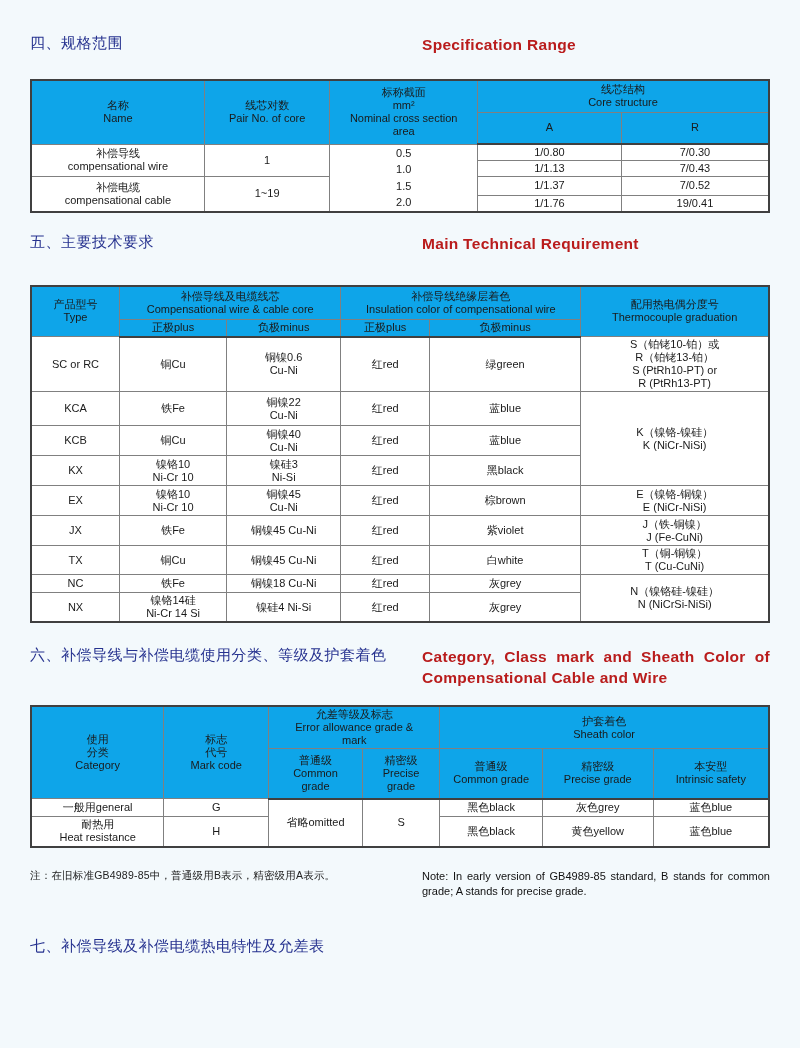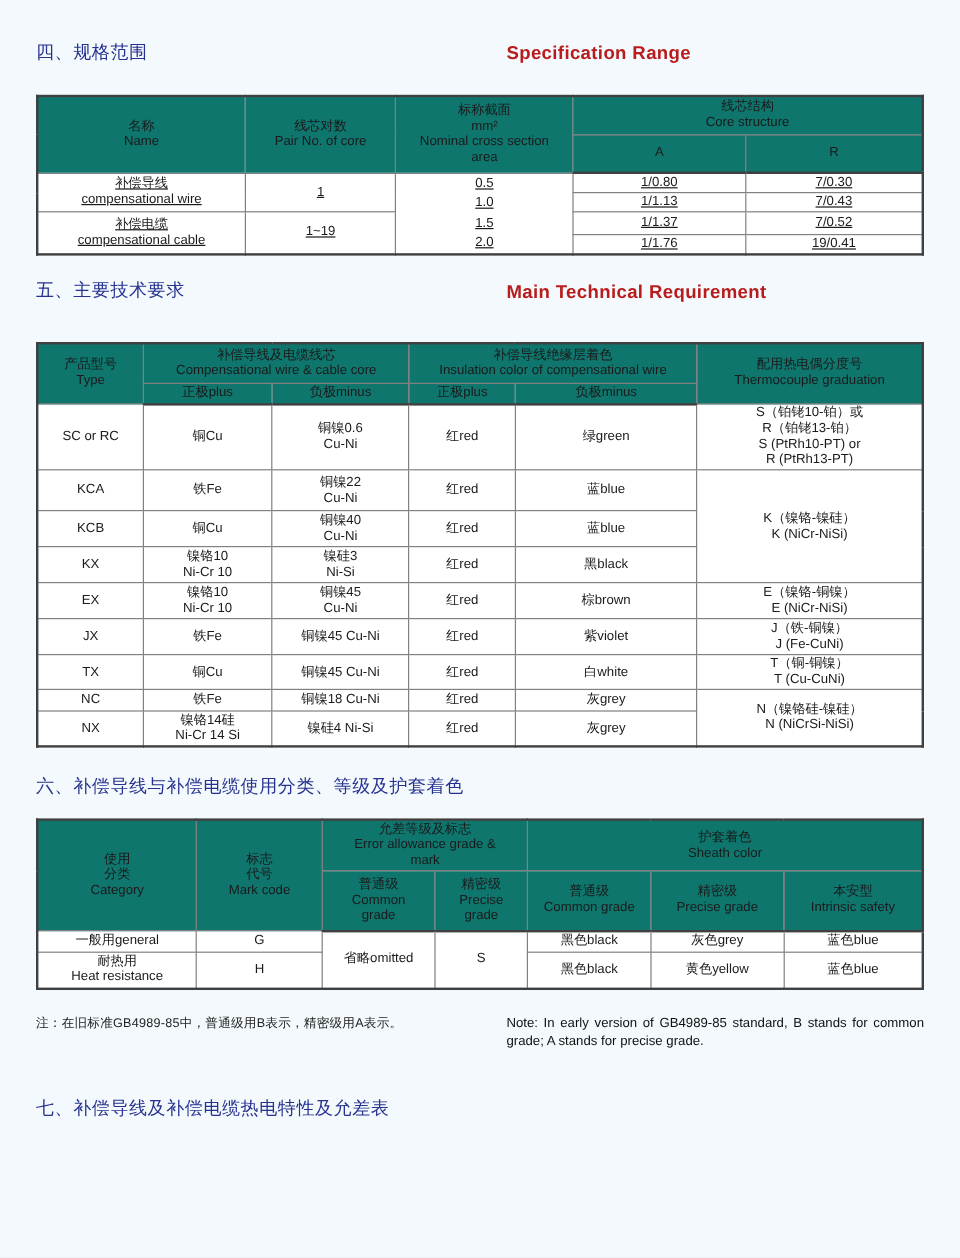--- a/index.html
+++ b/index.html
@@ -26,26 +26,26 @@
     font-size:11px; line-height:13px;
   }
   table.dt th, table.dt td {
     border:1px solid #808080;
     text-align:center; vertical-align:middle;
     white-space:pre-line;
     font-weight:normal;
     padding:1px 2px;
     color:#1a1a1a;
   }
-  table.dt thead th { background:#0f766e; }
+  table.dt thead th { background:#0ea5e9; }
   table.dt thead tr.last th { border-bottom:2px solid #404040; }
   
   .t1 { margin-top:24px; }
   .t1 thead tr { height:32px; }
-  .t1 tbody tr { height:16px;text-decoration:underline; }
+  .t1 tbody tr { height:16px; }
   .t1 td.crossvals { line-height:16.5px; padding:0; }
   
   .t2 { margin-top:31px; }
   .t2 thead tr.gh { height:34px; }
   .t2 thead tr.sh { height:17px; }
   tr.h54 { height:54px; } tr.h34 { height:34px; } tr.h30 { height:30px; }
   tr.h28 { height:28px; } tr.h26 { height:26px; } tr.h18 { height:18px; }
   
   .t3 { margin-top:17px; }
   .t3 thead tr.gh { height:42px; }
@@ -241,20 +241,21 @@
 Ni-Cr 14 Si</td>
         <td>镍硅4 Ni-Si</td>
         <td>红red</td>
         <td>灰grey</td>
       </tr>
     </tbody>
   </table>
 
   <div class="sec-head s6">
     <div class="zh">六、补偿导线与补偿电缆使用分类、等级及护套着色</div>
+    <div class="en">Category, Class mark and Sheath Color of Compensational Cable and Wire</div>
   </div>
 
   <table class="dt t3">
     <colgroup>
       <col style="width:18%">
         <col style="width:14.2%">
         <col style="width:12.7%">
         <col style="width:10.5%">
         <col style="width:13.9%">
         <col style="width:15%">

